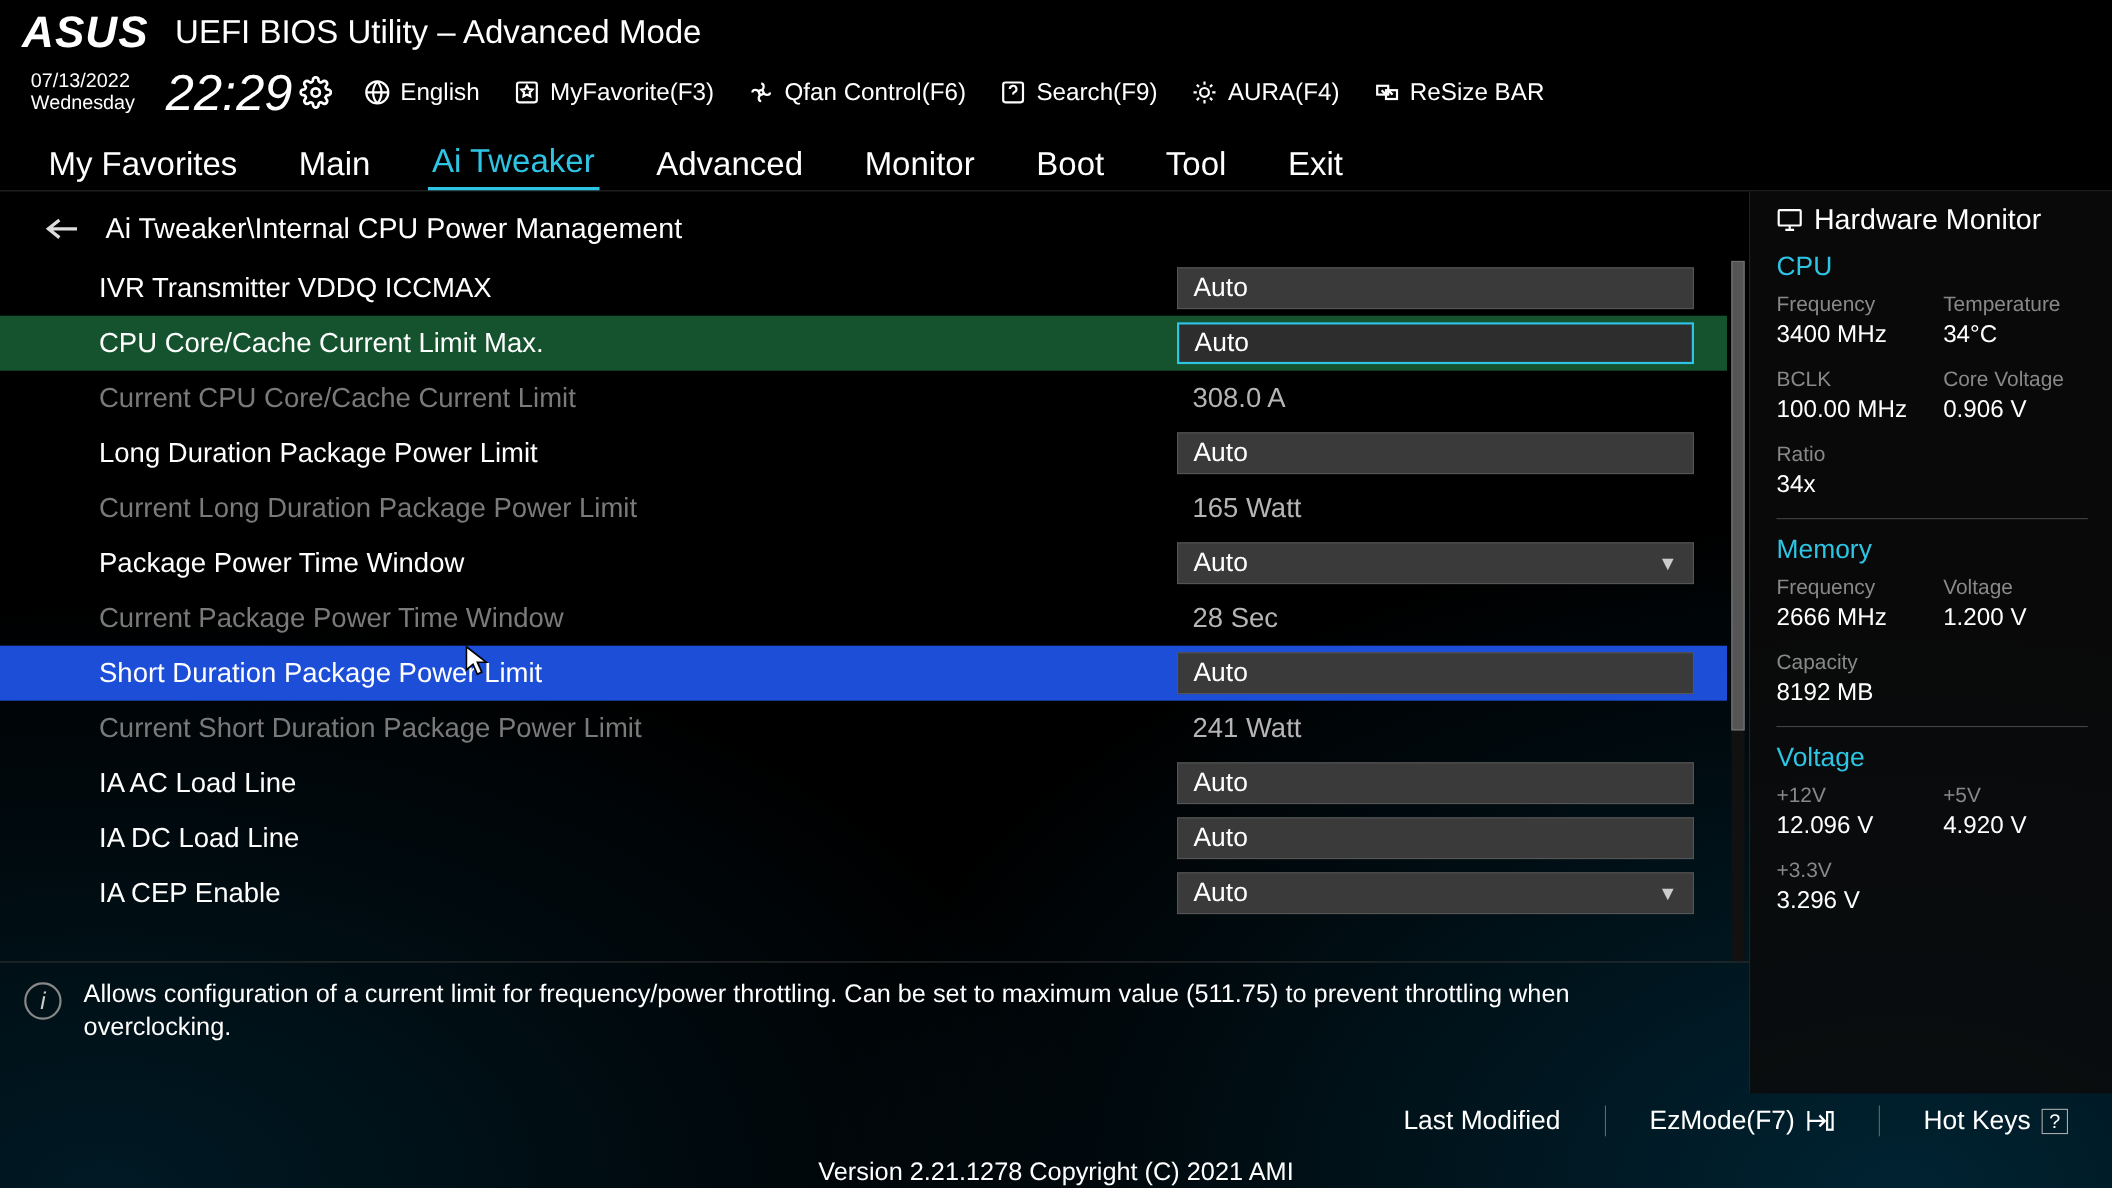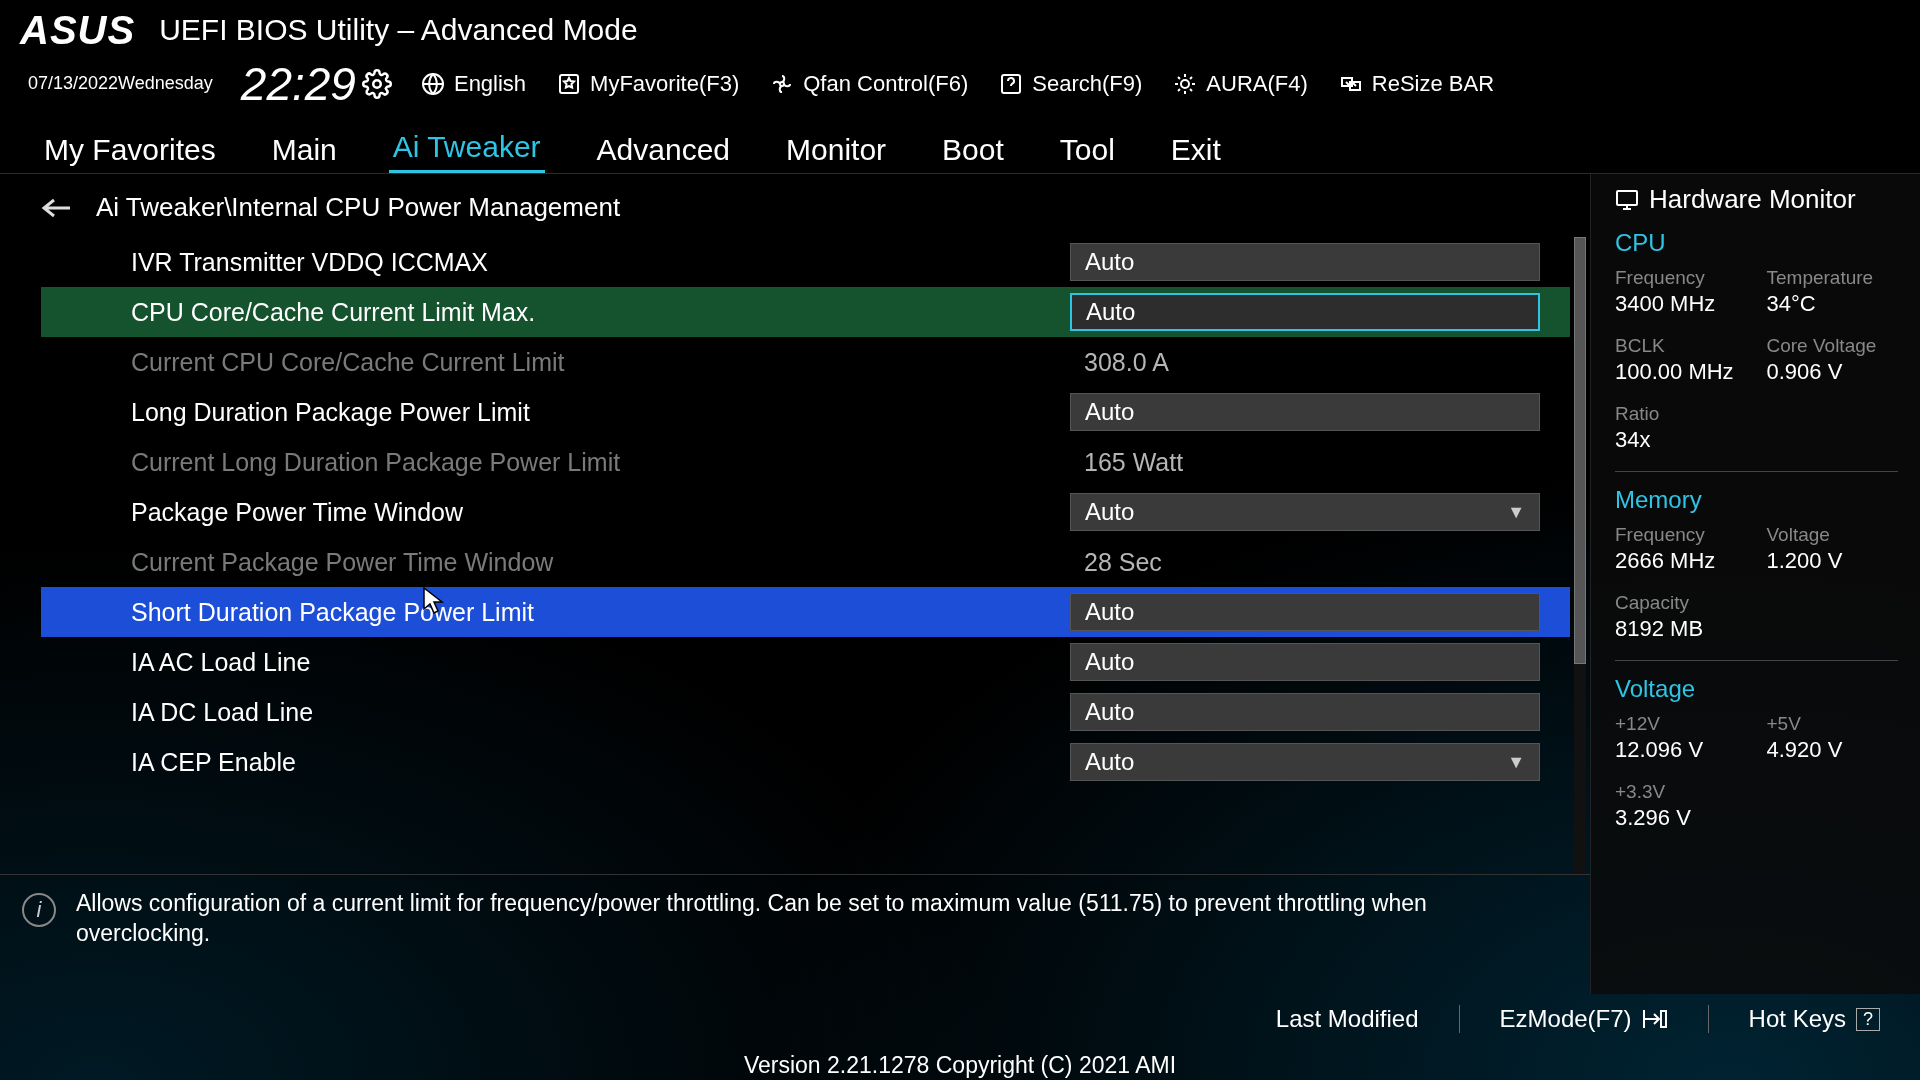--- a/index.html
+++ b/index.html
@@ -30,21 +30,21 @@
     height: 56px;
   }
   .logo { font-size: 40px; font-weight: 800; letter-spacing: 1px; font-style: italic; color:#fff; }
   .title { font-size: 30px; color:#fff; font-weight: 300; }
   .statusbar {
     position: relative; z-index:2;
     display:flex; align-items:center; gap: 28px;
     padding: 4px 28px 10px 28px;
     height: 62px;
   }
-  .datetime { display:flex; line-height:1.1; }
+  .datetime { display:flex; flex-direction:column; line-height:1.1; }
   .date { font-size:18px; color:#fff;}
   .day { font-size:18px; color:#fff;}
   .clock { font-size:46px; font-weight:400; color:#fff; display:flex; align-items:center;font-style:italic;}
   .gear-icon { margin-left:6px; }
   .sb-item { display:flex; align-items:center; gap:8px; font-size:22px; color:#fff; cursor:pointer;}
   .sb-icon { width:26px; height:26px; display:inline-flex; align-items:center; justify-content:center; }
   .tabs {
     position: relative; z-index:2;
     display:flex; align-items:flex-end; gap: 48px;
     padding: 0 40px;
@@ -72,21 +72,20 @@
   }
   .back-arrow { width:40px; font-size:28px; color:#ddd; cursor:pointer;}
   .settings-list {
     flex:1; overflow:hidden; position:relative;
     padding-right: 20px;
   }
   .row {
     display:flex; align-items:center;
     padding: 6px 0 6px 90px;
     min-height: 50px;
-    margin-left: 41px;
   }
   .row-label { flex:1; font-size:25px; }
   .row.editable .row-label { color:#fff; font-weight:500; }
   .row.readonly .row-label { color:#7a7a7a; }
   .row.selected { background:#14532d; }
   .row.hover { background:#1d4ed8;gap:36px; }
   .value-cell { width: 470px; margin-right: 30px; }
   .value-input {
     background:#3a3a3a; border:1px solid #555; color:#fff;
     font-size:24px; padding:6px 14px; width:100%;
@@ -301,20 +300,26 @@
           </div>
         </div>
         <div class="row editable hover">
           <div class="row-label">Short Duration Package Power Limit</div>
           <div class="value-cell">
             <div class="value-input">
               <span>Auto</span>
             </div>
           </div>
         </div>
+        <div class="row readonly">
+          <div class="row-label">Current Short Duration Package Power Limit</div>
+          <div class="value-cell">
+            <div class="value-readonly">241 Watt</div>
+          </div>
+        </div>
         <div class="row editable">
           <div class="row-label">IA AC Load Line</div>
           <div class="value-cell">
             <div class="value-input">
               <span>Auto</span>
             </div>
           </div>
         </div>
         <div class="row editable">
           <div class="row-label">IA DC Load Line</div>

